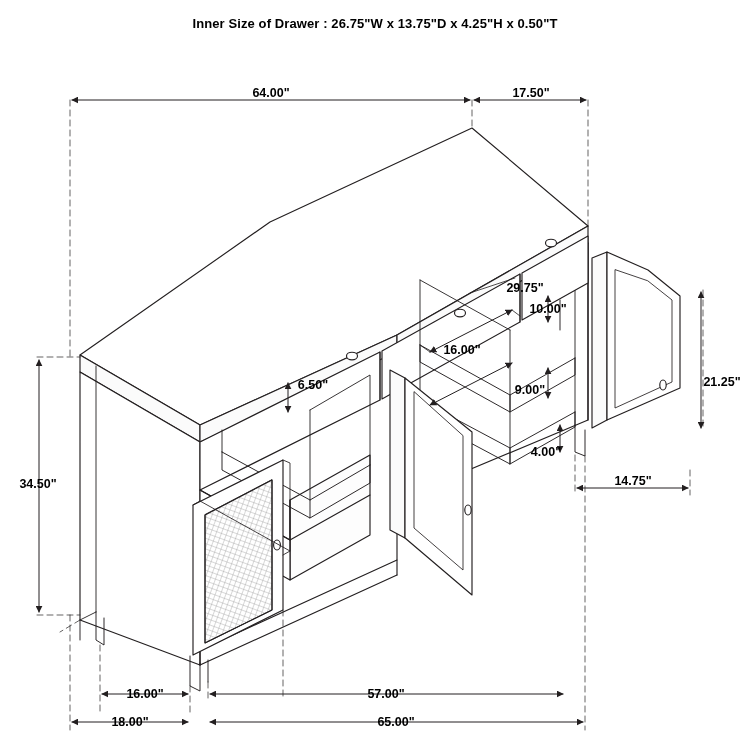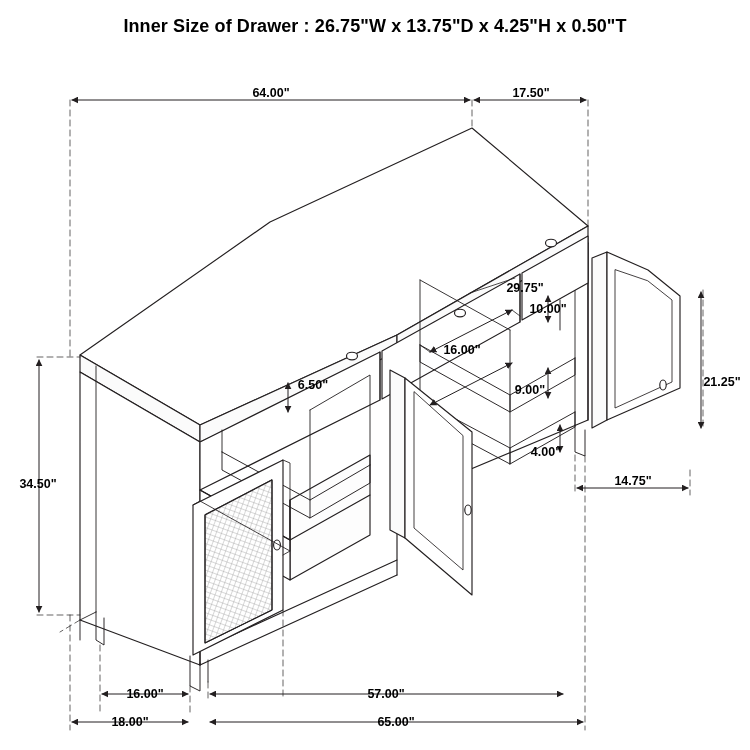--- a/index.html
+++ b/index.html
@@ -19,21 +19,21 @@
     position: relative;
     width: 750px;
     height: 750px;
   }
   #title {
     position: absolute;
     top: 16px;
     left: 0;
     width: 750px;
     text-align: center;
-    font-size: 18px;
+    font-size: 13px;
     font-weight: bold;
     letter-spacing: 0.1px;
     color: #000;
   }
   svg#dwg {
     position: absolute;
     top: 0;
     left: 0;
   }
   .dimtext {

